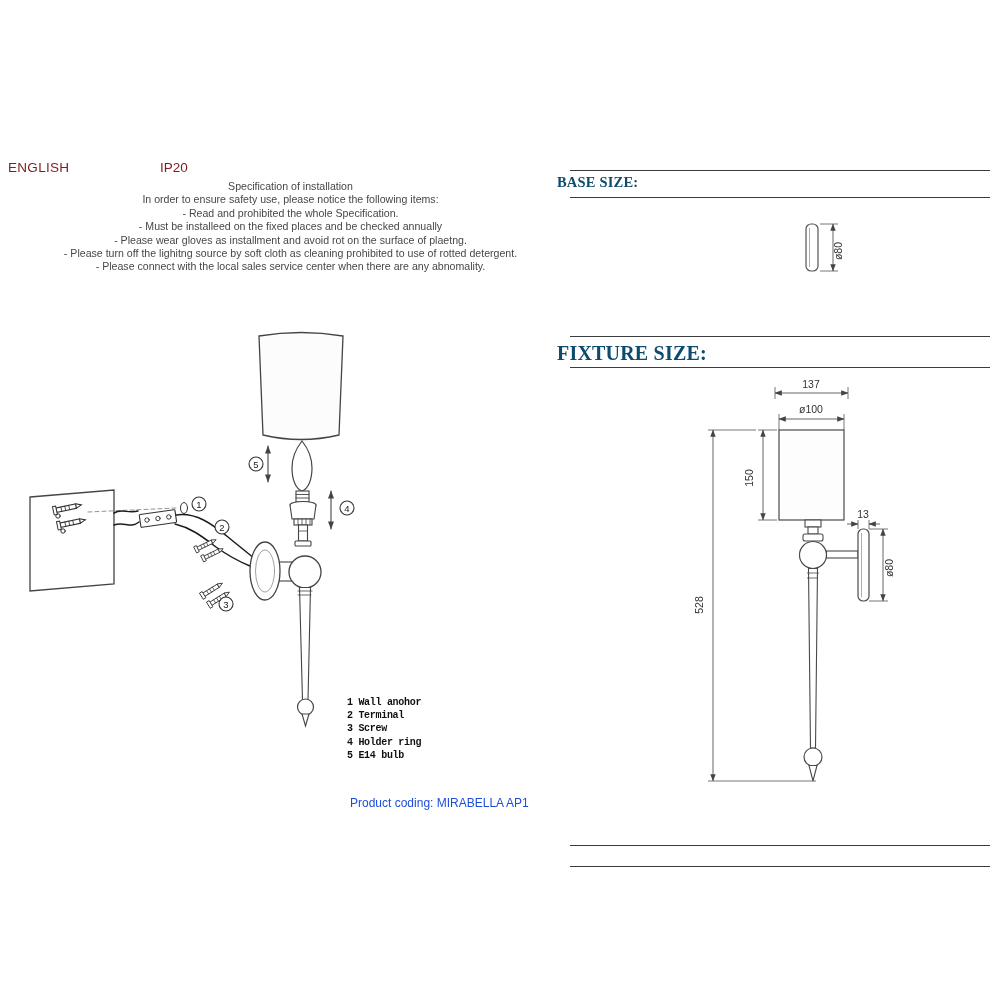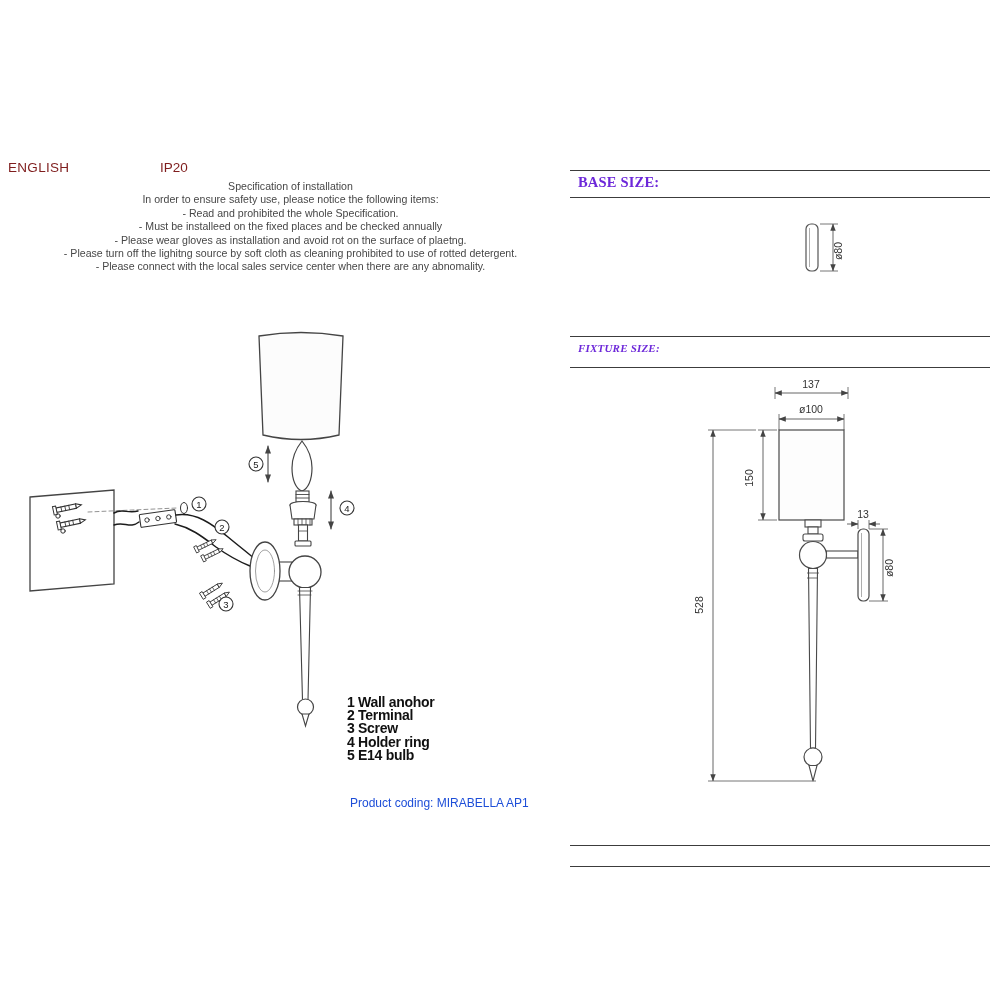--- a/index.html
+++ b/index.html
@@ -11,25 +11,25 @@
   .lang { position:absolute; left:0; top:0; letter-spacing:0.3px; }
   .ip   { position:absolute; left:140px; top:0;margin-left:12px; }
 
   .spec-block { position:absolute; left:8px; top:180px; width:565px; font-size:10.6px; line-height:13.4px; color:#474747; }
   .spec-block div { white-space:nowrap;text-align:center; }
 
   .rule { position:absolute; left:570px; width:420px; height:0; border-top:1.2px solid #3c3c3c; }
   .r1 { top:170px; } .r2 { top:197px; } .r3 { top:336px; } .r4 { top:367px; }
   .r5 { top:845px; } .r6 { top:866px; }
 
-  .section-title { position:absolute; left:578px; font-family:"Liberation Serif",serif; font-weight:bold; color:#6d28d9; letter-spacing:0.2px; }
+  .section-title { position:absolute; left:557px; font-family:"Liberation Serif",serif; font-weight:bold; color:#0c4a6e; letter-spacing:0.2px; }
   .base-title    { top:174px; font-size:14.5px; }
-  .fixture-title { top:342px; font-size:11px;font-style:italic; }
-
-  .parts-list { position:absolute; left:347px; top:696px; font-family:Liberation Sans, sans-serif; font-weight:bold; font-size:14px; line-height:13.2px; color:#101010; letter-spacing:-0.3px; }
+  .fixture-title { top:342px; font-size:20px; }
+
+  .parts-list { position:absolute; left:347px; top:696px; font-family:Liberation Mono, monospace; font-weight:bold; font-size:10px; line-height:13.2px; color:#101010; letter-spacing:-0.3px; }
 
   .product-coding { position:absolute; left:350px; top:796px; font-size:12px; color:#1d4ed8; }
 
   svg.diagram { position:absolute; left:0; top:0; }
   svg text { font-family:"Liberation Sans",sans-serif; font-size:10.5px; fill:#333; }
   svg text.callout-num { font-size:9.5px; fill:#1a1a1a; }
 </style>
 </head>
 <body>
 
@@ -38,21 +38,21 @@
   <div class="header-row">
     <span class="lang">ENGLISH</span>
     <span class="ip">IP20</span>
   </div>
 
   <div class="spec-block">
     <div>Specification of installation</div>
     <div>In order to ensure safety use, please notice the following items:</div>
     <div>- Read and prohibited the whole Specification.</div>
     <div>- Must be installeed on the fixed places and be checked annually</div>
-    <div>- Please wear gloves as installation and avoid rot on the surface of plaetng.</div>
+    <div>- Please wear gloves as installment and avoid rot on the surface of plaetng.</div>
     <div>- Please turn off the lighitng source by soft cloth as cleaning prohibited to use of rotted detergent.</div>
     <div>- Please connect with the local sales service center when there are any abnomality.</div>
   </div>
 
   <div class="rule r1"></div>
   <div class="section-title base-title">BASE SIZE:</div>
   <div class="rule r2"></div>
 
   <div class="rule r3"></div>
   <div class="section-title fixture-title">FIXTURE SIZE:</div>

